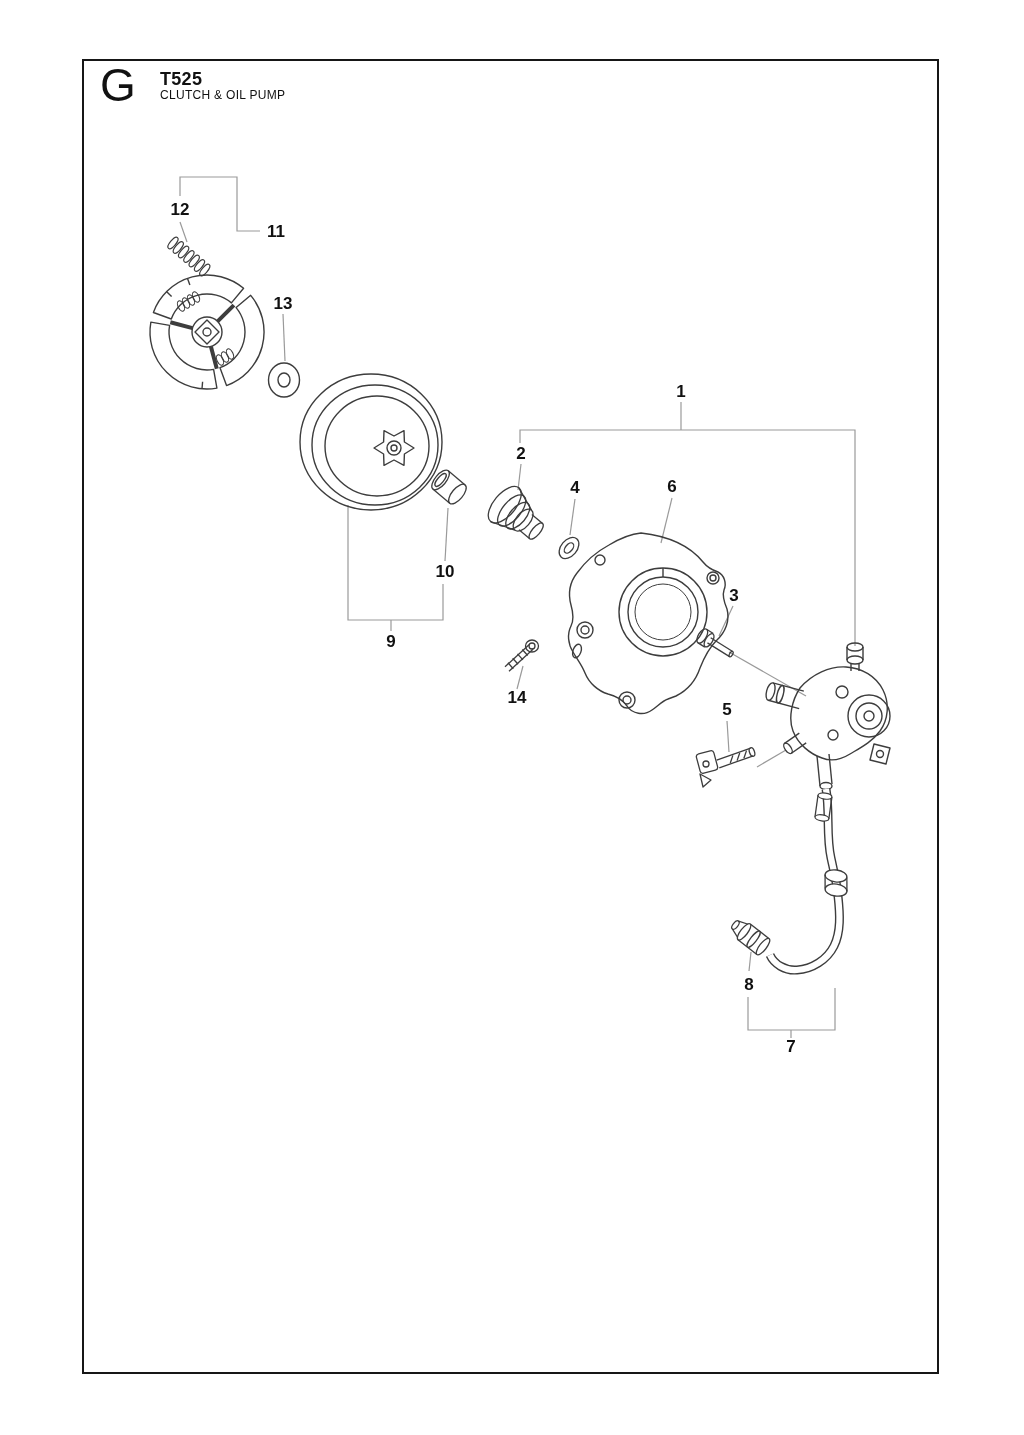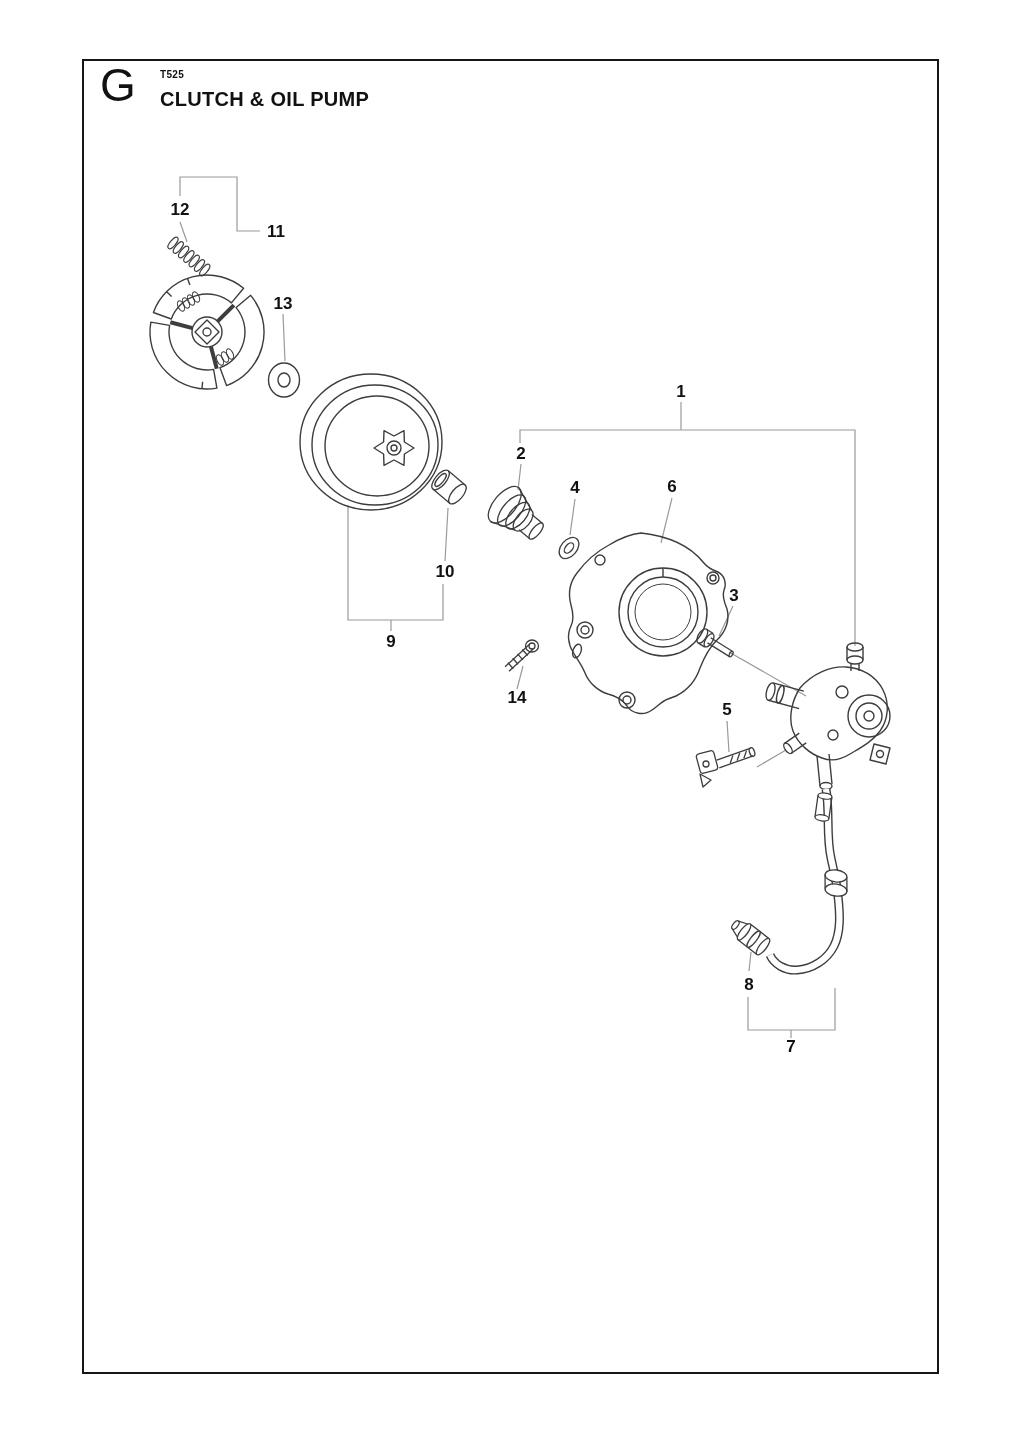--- a/index.html
+++ b/index.html
@@ -2,22 +2,22 @@
 <html><head>
 <meta charset="utf-8">
 <style>
   html,body{margin:0;padding:0;background:#ffffff;}
   .page{position:relative;width:1024px;height:1435px;background:#ffffff;
         font-family:"Liberation Sans",sans-serif;overflow:hidden;}
   .frame{position:absolute;left:82px;top:59px;width:853px;height:1311px;
          border:2px solid #161616;background:#ffffff;}
   .header{position:absolute;left:98px;top:62px;width:400px;height:60px;}
   .gletter{position:absolute;left:2px;top:-4px;font-size:46px;font-weight:500;color:#111;}
-  .model{position:absolute;left:62px;top:7px;font-size:10px;font-weight:700;color:#111;letter-spacing:.3px;}
-  .ptitle{position:absolute;left:62px;top:26px;font-size:20px;font-weight:700;color:#111;letter-spacing:.3px;}
+  .model{position:absolute;left:62px;top:7px;font-size:18px;font-weight:700;color:#111;letter-spacing:.3px;}
+  .ptitle{position:absolute;left:62px;top:26px;font-size:12px;font-weight:400;color:#111;letter-spacing:.3px;}
   svg.diagram{position:absolute;left:0;top:0;}
   text.callout{font-family:"Liberation Sans",sans-serif;font-size:17px;font-weight:700;fill:#111;}
 </style>
 </head>
 <body>
 
 <div class="page">
   <div class="frame"></div>
 
   <div class="header">

